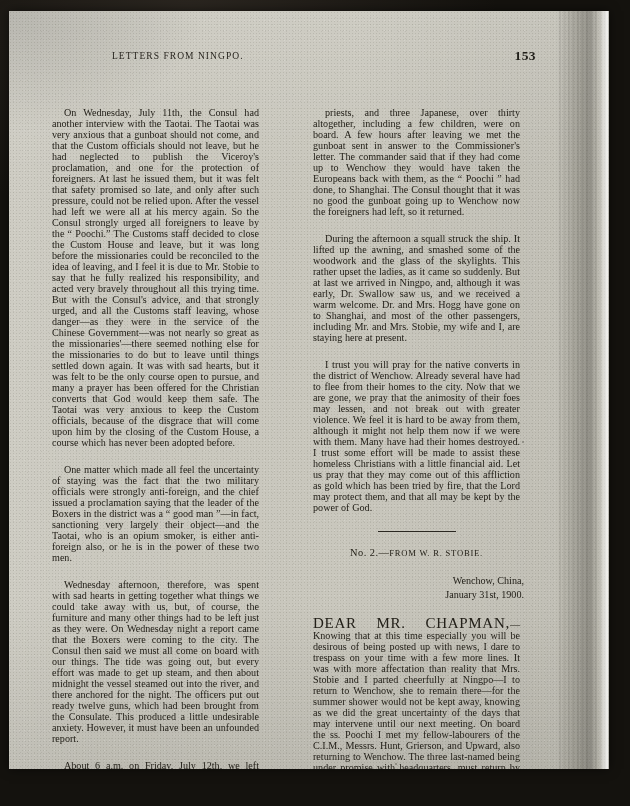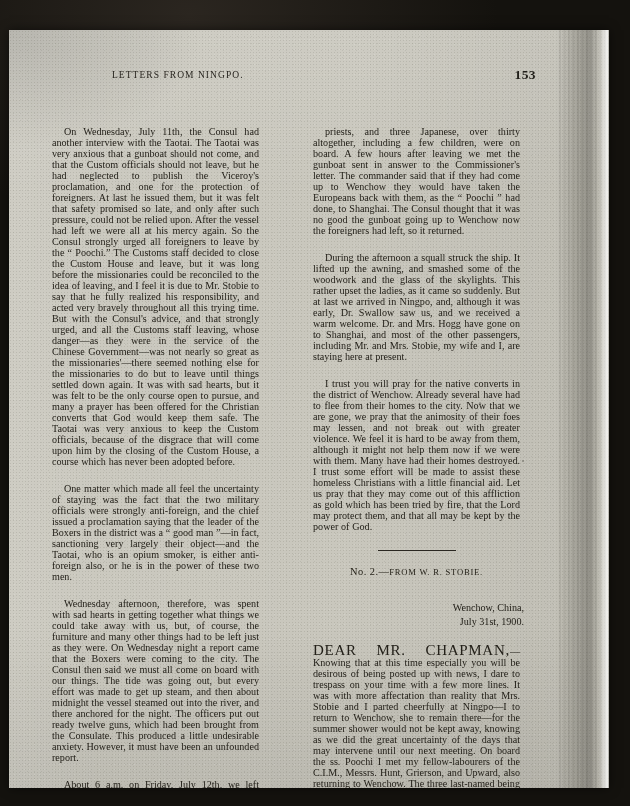--- a/index.html
+++ b/index.html
@@ -29,21 +29,21 @@
     inset: 0;
     background:
       radial-gradient(ellipse 70% 40% at 30% 2%, #2b2620 0%, #14120e 70%),
       linear-gradient(180deg, #1b1812 0%, #0e0d0a 100%);
   }
 
   
   #page {
     position: absolute;
     left: 9px;
-    top: 30px;
+    top: 11px;
     width: 600px;
     height: 758px;
     background: #c9c7bd;
     background-image:
       linear-gradient(92deg, rgba(255,255,255,0.10) 0%, rgba(255,255,255,0.03) 18%, rgba(0,0,0,0.00) 55%, rgba(0,0,0,0.05) 100%),
       linear-gradient(180deg, rgba(255,255,255,0.09) 0%, rgba(0,0,0,0.00) 22%, rgba(0,0,0,0.00) 78%, rgba(0,0,0,0.07) 100%);
     box-shadow: 0 0 10px rgba(0,0,0,0.55);
     overflow: hidden;
   }
   
@@ -169,21 +169,21 @@
     width: 78px;
     height: 0;
     border-top: 1.4px solid #2a2721;
     margin: 18px auto 15px auto;
   }
   .sec-head {
     text-align: center;
     font-size: 9.6px;
     color: #242118;
     letter-spacing: .45px;
-    margin-bottom: 24px;
+    margin-bottom: 16px;
   }
   .sec-head .lead { font-size: 10.4px; }
   .sec-head .sc {
     font-size: 8.6px;
     letter-spacing: .75px;
     text-transform: uppercase;
   }
   .dateline {
     text-align: right;
     font-size: 10.15px;
@@ -243,21 +243,21 @@
           <p class="body">I trust you will pray for the native converts in the district of Wenchow. Already several have had to flee from their homes to the city. Now that we are gone, we pray that the animosity of their foes may lessen, and not break out with greater violence. We feel it is hard to be away from them, although it might not help them now if we were with them. Many have had their homes destroyed. I trust some effort will be made to assist these homeless Christians with a little financial aid. Let us pray that they may come out of this affliction as gold which has been tried by fire, that the Lord may protect them, and that all may be kept by the power of God.</p>
 
           <div class="sec-rule"></div>
 
           <div class="sec-head">
             <span class="lead">No. 2.</span><span class="lead">—</span><span class="sc">FROM W. R. STOBIE.</span>
           </div>
 
           <div class="dateline">
             <div>Wenchow, China,</div>
-            <div>July 31st, 1900.</div>
+            <div>January 31st, 1900.</div>
           </div>
 
           <p class="body no-indent"><span class="salutation-sc">Dear Mr. Chapman,</span><span>—Knowing that at this time especially you will be desirous of being posted up with news, I dare to trespass on your time with a few more lines. It was with more affectation than reality that Mrs. Stobie and I parted cheerfully at Ningpo—I to return to Wenchow, she to remain there—for the summer shower would not be kept away, knowing as we did the great uncertainty of the days that may intervene until our next meeting. On board the ss. Poochi I met my fellow-labourers of the C.I.M., Messrs. Hunt, Grierson, and Upward, also returning to Wenchow. The three last-named being under promise with headquarters, must return by the same steamer, but I hope to stay on here, at any rate, for a week or two</span></p>
         </div>
 
       </div>
     </div>
 
     <div id="ink-fade"></div>
     <div id="fore-edge"></div>

